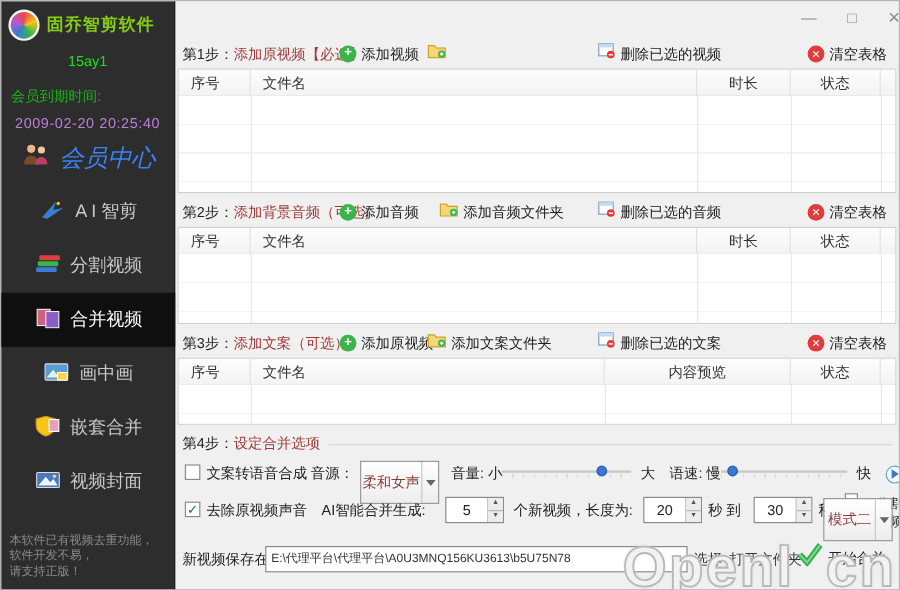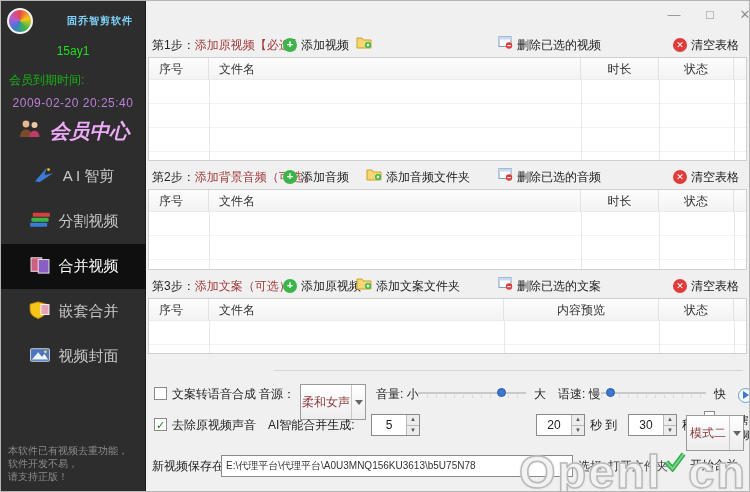--- a/index.html
+++ b/index.html
@@ -4,29 +4,29 @@
 <style>
   * { margin:0; padding:0; box-sizing:border-box; }
   html,body { width:750px; height:492px; overflow:hidden; }
   body { font-family:"Liberation Sans","DejaVu Sans",sans-serif; font-size:12px; color:#222; }
   #app { position:relative; width:750px; height:492px; background:#f0f0f0; border:1px solid #b5b5b5; overflow:hidden; }
 
   
   #sidebar { position:absolute; left:0; top:0; width:145px; height:492px; background:#2d2d2d; border-right:1px solid #1c1c1c; }
   .sb-head { display:flex; align-items:center; gap:6px; padding:7px 6px 2px 6px; }
   .sb-logo { width:26px; height:26px; border-radius:50%; background:conic-gradient(#e84a4a,#f5c518,#3bb54a,#3a7bd5,#b55ad0,#e84a4a); border:2px solid #f2f2f2; }
-  .sb-title { color:#7dd3fc; font-weight:bold; font-size:10px; letter-spacing:1px;margin-left:28px; }
+  .sb-title { color:#84cc16; font-weight:bold; font-size:14px; letter-spacing:1px; }
   .sb-badge { text-align:center; color:#1ee01e; font-size:12px; margin-top:8px; }
   .sb-expiry-label { color:#18b318; font-size:12px; padding:14px 0 0 8px; }
   .sb-expiry-value { color:#bb7fd8; font-size:12px; text-align:center; margin-top:7px; letter-spacing:.5px; }
   #sb-menu { position:absolute; top:108px; left:0; width:145px; }
   .sb-item { height:45px; display:flex; align-items:center; justify-content:center; gap:8px; color:#c9c9c9; font-size:15px; cursor:pointer; }
   .sb-item svg { flex:0 0 auto; }
   .sb-item.sel { background:#0f0f0f; color:#ffffff; }
-  .sb-item.big { font-size:20px; color:#f0abfc; font-family:"DejaVu Serif","Liberation Serif",serif; font-style:italic; font-weight:bold; }
+  .sb-item.big { font-size:20px; color:#3b82f6; font-family:"DejaVu Serif","Liberation Serif",serif; font-style:italic; font-weight:normal; }
   .sb-footer { position:absolute; left:7px; bottom:10px; color:#8a8a8a; font-size:10px; line-height:13px; }
 
   
   .winctl { position:absolute; top:6px; color:#8f8f8f; font-size:13px; width:22px; text-align:center; cursor:pointer; }
 
   
   .steprow { position:absolute; left:145px; width:605px; height:22px; line-height:20px; }
   .steplabel { position:absolute; left:6px; white-space:nowrap; color:#222; }
   .steplabel .maroon { color:#a03a3a; }
   .tbtn { position:absolute; display:flex; align-items:center; gap:4px; white-space:nowrap; color:#222; cursor:pointer; height:20px; }
@@ -113,20 +113,28 @@
       </div>
       <div class="sb-item sel">
         <span><svg width="22" height="18" viewBox="0 0 24 20">
               <rect x="2" y="2" width="12" height="15" fill="#d06080" stroke="#f0f0f0"></rect>
               <rect x="10" y="4" width="12" height="15" fill="#8a5ec4" stroke="#f0f0f0"></rect>
             </svg></span>
         <span>合并视频</span>
       </div>
       <div class="sb-item">
         <span><svg width="22" height="18" viewBox="0 0 24 20">
+              <rect x="1.5" y="2.5" width="21" height="15" rx="1" fill="#5b9bd5" stroke="#dcdcdc"></rect>
+              <path d="M3 15 L9 8 L13 13 L16 10 L21 15 Z" fill="#e8f2e0"></path>
+              <rect x="13" y="10.5" width="9" height="7" fill="#ffd24a" stroke="#fff"></rect>
+            </svg></span>
+        <span>画中画</span>
+      </div>
+      <div class="sb-item">
+        <span><svg width="22" height="18" viewBox="0 0 24 20">
               <path d="M10 1 L19 3.5 V9.5 C19 15 15 17.5 10 19.5 C5 17.5 1 15 1 9.5 V3.5 Z" fill="#f5c518" stroke="#d09010"></path>
               <rect x="12" y="3" width="10" height="12" fill="#e89amp" display="none"></rect>
               <rect x="13" y="4" width="9" height="11" fill="#e8a2b8" stroke="#fff"></rect>
             </svg></span>
         <span>嵌套合并</span>
       </div>
       <div class="sb-item">
         <span><svg width="22" height="18" viewBox="0 0 24 20">
               <rect x="1.5" y="3" width="21" height="14" rx="1" fill="#4a78c0" stroke="#dcdcdc"></rect>
               <path d="M3 15 L10 7 L14 12 L17 9 L21 15 Z" fill="#eef4fb"></path>
@@ -269,20 +277,21 @@
     </div>
     <div class="tbody">
       <div class="vline" style="left:60px"></div>
         <div class="vline" style="left:355px"></div>
         <div class="vline" style="left:510px"></div>
         <div class="vline" style="left:585px"></div>
     </div>
   </div>
 
   <div class="opt" style="top:360px; height:20px">
+    <span class="steplabel"><span>第4步：</span><span class="maroon">设定合并选项</span></span>
     <div class="divline" style="left:128px; right:8px"></div>
   </div>
 
   <div class="opt" style="top:382px; height:22px; line-height:22px">
     <span class="cb" style="left:8px; top:4px"></span>
     <span class="lbl" style="left:26px">文案转语音合成</span>
     <span class="lbl" style="left:113px">音源：</span>
     <span class="dd" style="left:154px; top:1px; width:66px">
         <span class="ddtext">柔和女声</span>
         <span class="ddarrow"></span>
@@ -310,20 +319,21 @@
     <span class="cb" style="left:8px; top:5px">✓</span>
     <span class="lbl" style="left:26px">去除原视频声音</span>
     <span class="lbl" style="left:122px">AI智能合并生成:</span>
     <span class="spin" style="left:225px; top:1px">
         <span class="val">5</span>
         <span class="arr">
           <span>▲</span>
           <span>▼</span>
         </span>
       </span>
+    <span class="lbl" style="left:282px">个新视频，长度为:</span>
     <span class="spin" style="left:390px; top:1px">
         <span class="val">20</span>
         <span class="arr">
           <span>▲</span>
           <span>▼</span>
         </span>
       </span>
     <span class="lbl" style="left:444px">秒 到</span>
     <span class="spin" style="left:482px; top:1px">
         <span class="val">30</span>

